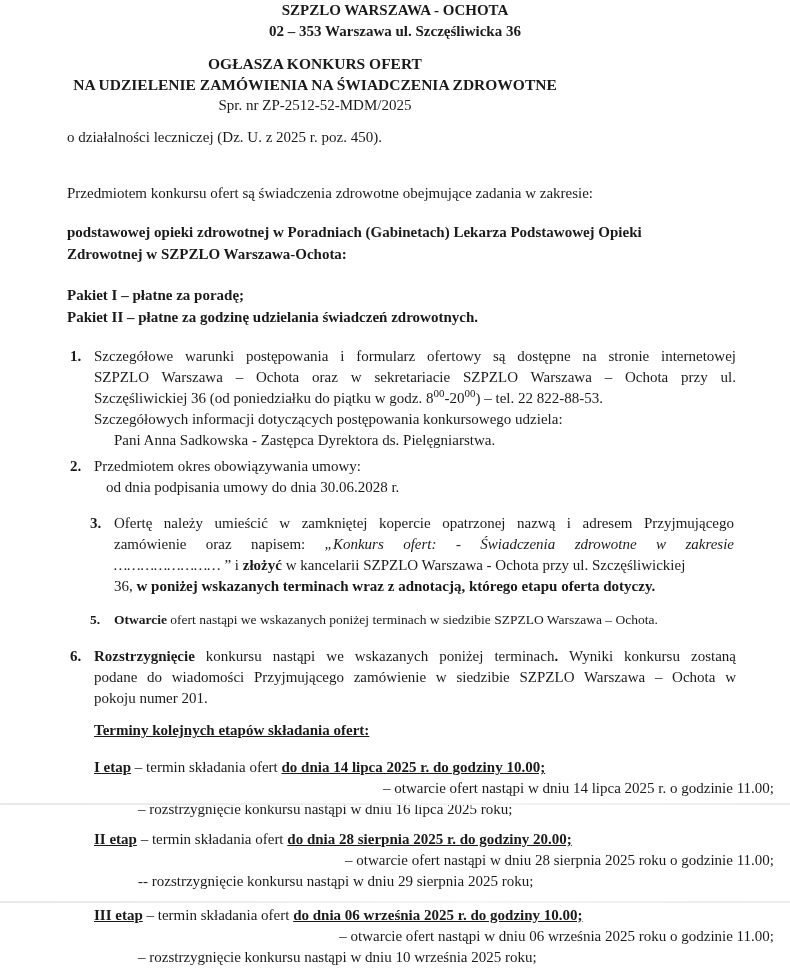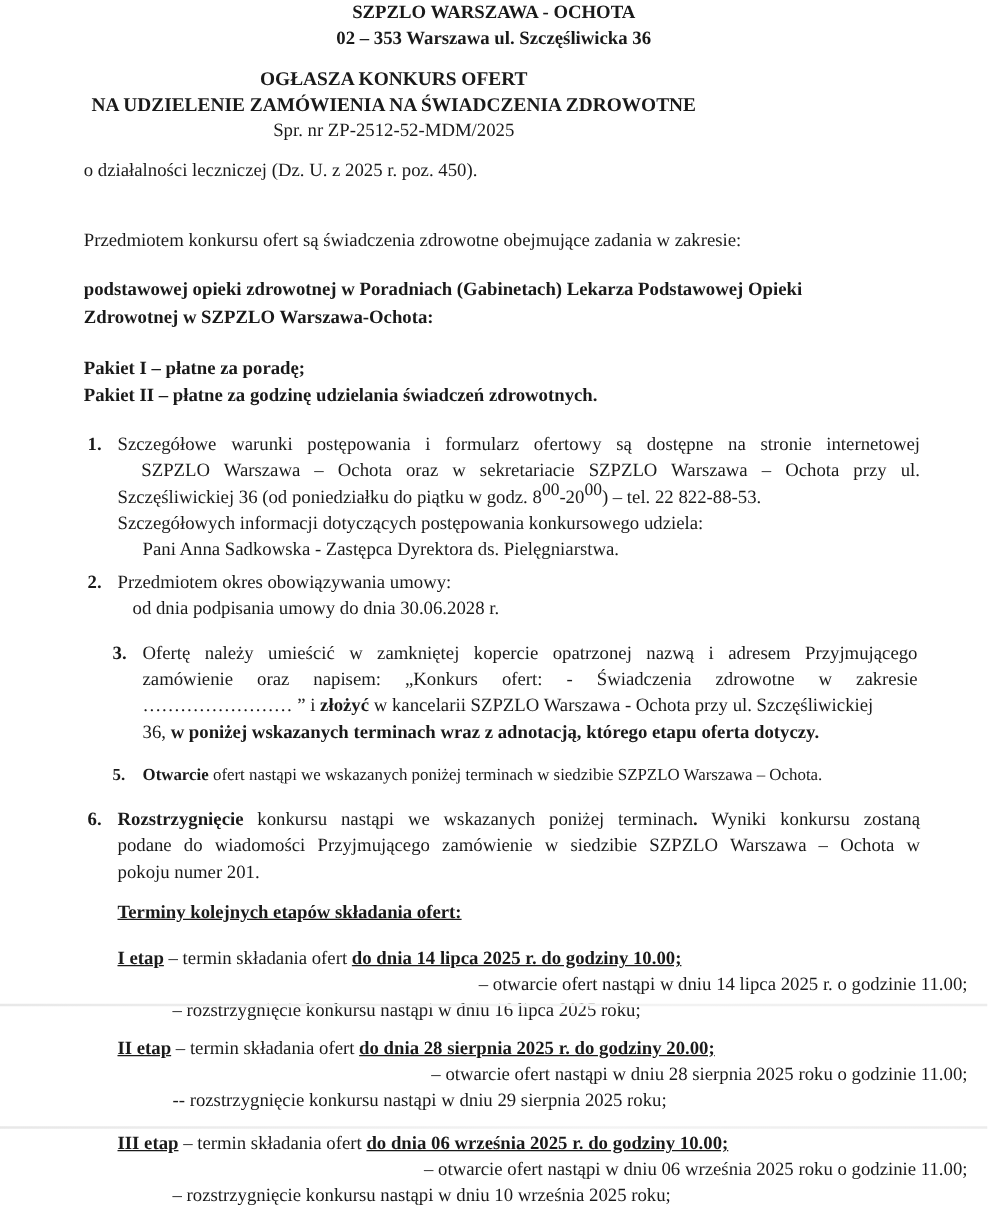--- a/index.html
+++ b/index.html
@@ -3,25 +3,25 @@
 <meta charset="utf-8">
 <style>
   html, body { margin: 0; padding: 0; background: #ffffff; }
   body { width: 790px; height: 970px; overflow: hidden; position: relative;
          font-family: "Liberation Serif", "DejaVu Serif", serif; color: #1a1a1a; }
   .page { position: absolute; left: 0; top: 0; width: 790px; height: 970px; }
   .center { text-align: center; }
   .hdr { font-weight: bold; font-size: 15.5px; line-height: 21px; }
   .b { font-weight: bold; }
   .u { text-decoration: underline; }
-  .i { }
+  .i { font-style: italic; }
   .blk { position: absolute; font-size: 15px; line-height: 21px; }
   .just { text-align: justify; text-align-last: left; }
   .num { position: absolute; font-weight: bold; }
-  sup { font-size: 14px; line-height: 0; vertical-align: 6px; }
+  sup { font-size: 11px; line-height: 0; vertical-align: 6px; }
   .scanline { position: absolute; left: 0; width: 790px; height: 2px; background: linear-gradient(90deg, #e8e8e8, #f4f4f4 60%, #ececec); }
   .ind1 { padding-left: 47px; text-align: right; }
 </style>
 </head>
 <body>
 
 <div class="page">
 
   <div class="blk center hdr" style="left:0; width:790px; top:0px;">
     <div>SZPZLO WARSZAWA - OCHOTA</div>
@@ -47,21 +47,21 @@
 
   <div class="blk b" style="left:67px; width:680px; top:284px; line-height:22px;">
     <div>Pakiet I – płatne za poradę;</div>
     <div>Pakiet II – płatne za godzinę udzielania świadczeń zdrowotnych.</div>
   </div>
 
   <div class="blk" style="left:70px; width:670px; top:346px;">
     <span class="num" style="left:0; top:0;">1.</span>
     <div style="margin-left:24px; width:642px;">
       <div class="just" style="text-align-last:justify;">Szczegółowe warunki postępowania i formularz ofertowy są dostępne na stronie internetowej</div>
-      <div class="just" style="text-align-last:justify;margin-left:19px;">SZPZLO Warszawa – Ochota oraz w sekretariacie SZPZLO Warszawa – Ochota przy ul.</div>
+      <div class="just" style="text-align-last:justify;">SZPZLO Warszawa – Ochota oraz w sekretariacie SZPZLO Warszawa – Ochota przy ul.</div>
       <div><span>Szczęśliwickiej 36 (od poniedziałku do piątku w godz. 8</span><sup>00</sup><span>-20</span><sup>00</sup><span>) – tel. 22 822-88-53.</span></div>
       <div>Szczegółowych informacji dotyczących postępowania konkursowego udziela:</div>
       <div style="padding-left:20px;">Pani Anna Sadkowska -  Zastępca Dyrektora ds. Pielęgniarstwa.</div>
     </div>
   </div>
 
   <div class="blk" style="left:70px; width:670px; top:456px;">
     <span class="num" style="left:0; top:0;">2.</span>
     <div style="margin-left:24px;">
       <div>Przedmiotem okres obowiązywania umowy:</div>

